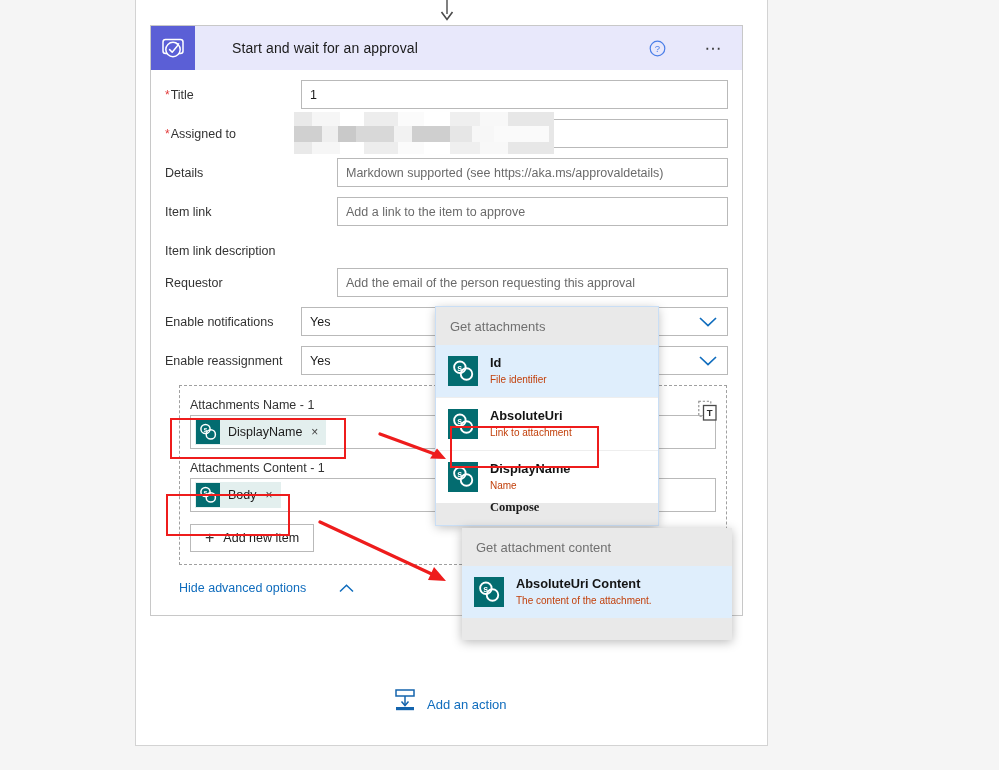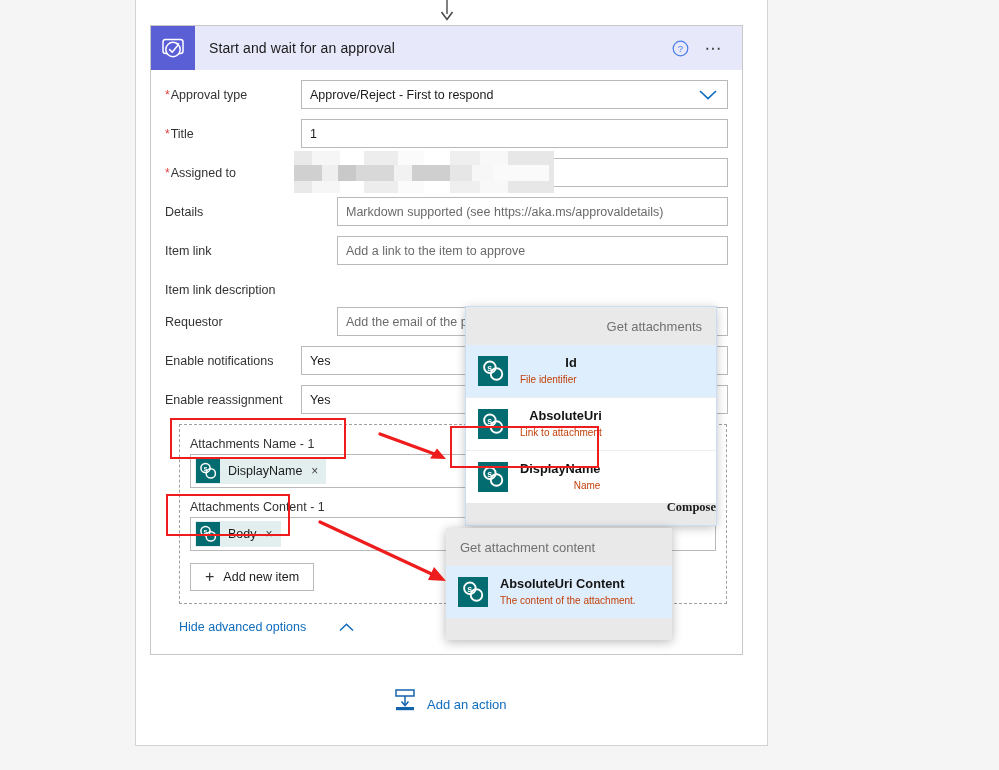--- a/index.html
+++ b/index.html
@@ -41,20 +41,21 @@
     width: 593px;
     background: #ffffff;
     border: 1px solid #c8c8c8;
     z-index: 5;
   }
   .card-header {
     display: flex;
     align-items: center;
     height: 44px;
     background: #e8e8fb;
+    gap: 23px;
   }
   .card-icon {
     width: 44px; height: 44px;
     background: #5b5fd6;
     display: flex; align-items: center; justify-content: center;
     flex: 0 0 44px;
   }
   .card-title {
     flex: 1 1 auto;
     font-size: 14px;
@@ -334,31 +335,20 @@
           <circle cx="8.5" cy="8.5" r="7.3" fill="none" stroke="#4a7ee8" stroke-width="1.2"></circle>
           <text x="8.5" y="12.2" font-family="Liberation Sans, sans-serif" font-size="9.5" fill="#4a7ee8" text-anchor="middle">?</text>
         </svg>
       </div>
       <div class="hdr-more">⋯</div>
     </div>
 
     <div class="card-body">
 
       
-      <div class="row">
-        <div class="row-label"><span class="req-star">*</span><span>Approval type</span></div>
-        <div class="field">
-          <span>Approve/Reject - First to respond</span>
-          <span class="chev">
-            <svg width="18" height="11" viewBox="0 0 18 11">
-                <path d="M1 1.5 L9 9 L17 1.5" fill="none" stroke="#0f6cbd" stroke-width="1.7"></path>
-              </svg>
-          </span>
-        </div>
-      </div>
 
       
       <div class="row">
         <div class="row-label"><span class="req-star">*</span><span>Title</span></div>
         <div class="field">
           <span>1</span>
         </div>
       </div>
 
       
@@ -479,21 +469,21 @@
         <span class="caret">
           <svg width="15" height="9" viewBox="0 0 15 9">
               <path d="M1 7.5 L7.5 1.2 L14 7.5" fill="none" stroke="#0f6cbd" stroke-width="1.5"></path>
             </svg>
         </span>
       </div>
 
     </div>
   </div>
 
-  <div class="popup popup-outline" style="left:466px; top:307px; width:250px;text-align:right;">
+  <div class="popup popup-outline" style="left:436px; top:307px; width:222px;">
     <div class="popup-head">Get attachments</div>
 
     <div class="popup-item sel">
       <span class="pi-icon">
         <svg width="30" height="30" viewBox="0 0 24 24">
           <rect width="24" height="24" fill="#036c70"></rect>
           <circle cx="9.5" cy="9" r="4.6" fill="none" stroke="#ffffff" stroke-width="1.5"></circle>
           <circle cx="14.8" cy="14.4" r="4.6" fill="none" stroke="#ffffff" stroke-width="1.5"></circle>
           <text x="9.4" y="12.3" font-family="Liberation Sans, sans-serif" font-size="7" font-weight="bold" fill="#ffffff" text-anchor="middle">s</text>
         </svg>
@@ -532,21 +522,21 @@
         <div class="pi-name">DisplayName</div>
         <div class="pi-desc">Name</div>
       </span>
     </div>
 
     <div class="popup-foot">
       <div class="popup-foot-peek">Compose</div>
     </div>
   </div>
 
-  <div class="popup" style="left:446px; top:528px; width:226px;">
+  <div class="popup" style="left:462px; top:528px; width:270px;">
     <div class="popup-head">Get attachment content</div>
     <div class="popup-item sel">
       <span class="pi-icon">
         <svg width="30" height="30" viewBox="0 0 24 24">
           <rect width="24" height="24" fill="#036c70"></rect>
           <circle cx="9.5" cy="9" r="4.6" fill="none" stroke="#ffffff" stroke-width="1.5"></circle>
           <circle cx="14.8" cy="14.4" r="4.6" fill="none" stroke="#ffffff" stroke-width="1.5"></circle>
           <text x="9.4" y="12.3" font-family="Liberation Sans, sans-serif" font-size="7" font-weight="bold" fill="#ffffff" text-anchor="middle">s</text>
         </svg>
       </span>

